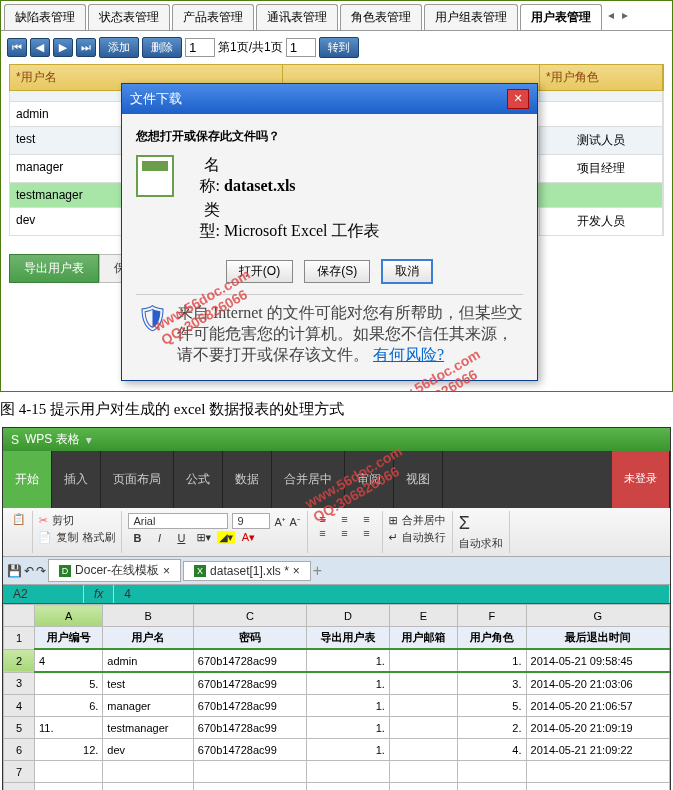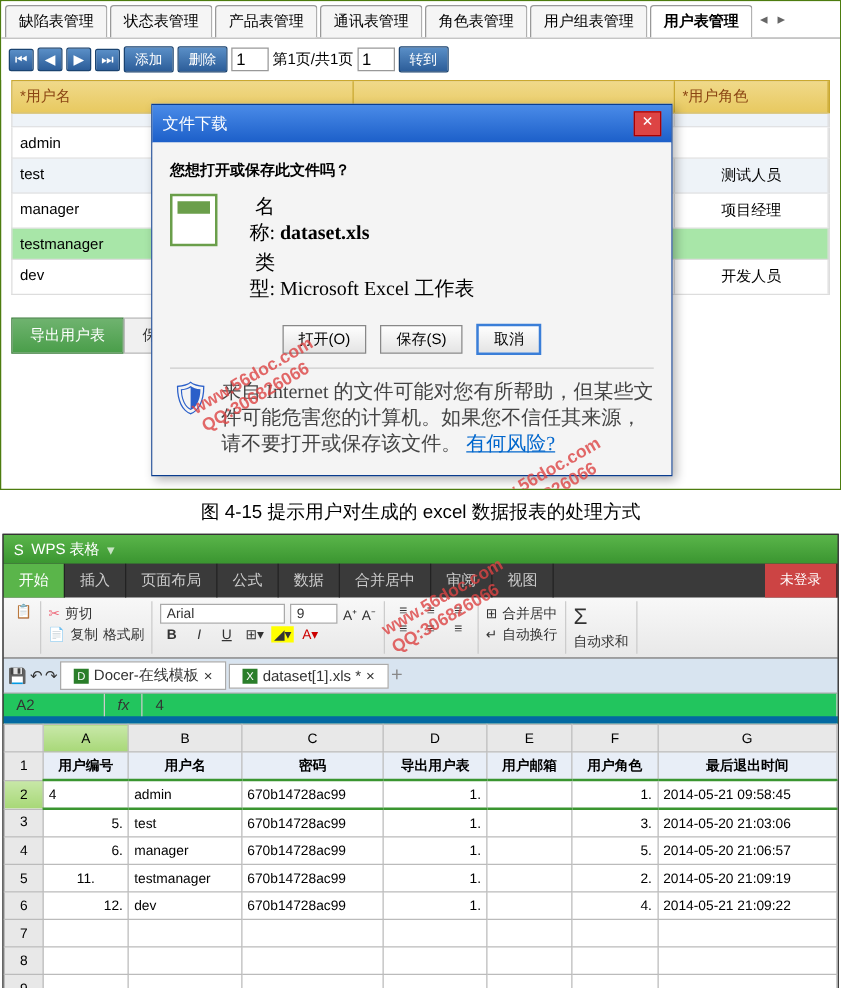--- a/index.html
+++ b/index.html
@@ -36,38 +36,38 @@
 .dlg-fields div{margin-bottom:3px;font-size:16px}
 .dlg-fields span.lbl{display:inline-block;width:36px;text-align:right}
 .dlg-btns{text-align:center;margin-bottom:10px}
 .dlg-btns button{padding:2px 12px;margin:0 4px;border:1px solid #888;background:linear-gradient(#fefefe,#e4e4e4);font-size:12px}
 .dlg-btns button.def{border:2px solid #3a7ed8}
 .dlg-warn{display:flex;gap:8px;border-top:1px solid #ccc;padding-top:8px}
 .wicon{color:#2a5fc9;font-size:26px}
 .dlg-warn p{margin:0;font-size:16px;color:#444}
 .dlg-warn a{color:#06c}
 
-.caption{text-align:center;font-family:Liberation Sans, sans-serif;font-size:15px;margin:8px 0}
+.caption{font-family:Liberation Serif, serif;font-size:15px;margin:8px 0}
 
 .wps{border:1px solid #333;background:#3a3a3a;color:#ddd;font-size:12px;margin:2px;position:relative}
 .wps-title{background:linear-gradient(#5ab54a,#3a9530);color:#fff;padding:3px 8px;font-size:12px;display:flex;align-items:center;gap:6px}
 .wps-menu{display:flex;background:#3a3a3a}
-.wps-menu>div{padding:5px 12px;color:#ccc;border-right:1px solid #222}
+.wps-menu>div{padding:20px 12px;color:#ccc;border-right:1px solid #222}
 .wps-menu>div.act{background:#5ab54a;color:#fff}
 .wps-menu .login{margin-left:auto;background:#c44;color:#fff;font-size:11px}
 .ribbon{display:flex;background:linear-gradient(#f8f8f8,#e8e8e8);border-bottom:1px solid #aaa;color:#333;padding:3px}
 .rgroup{border-right:1px solid #ccc;padding:2px 6px;display:flex;flex-direction:column;gap:2px;font-size:11px}
 .rrow{display:flex;align-items:center;gap:4px}
 .scis{color:#e67}
 .rsel{border:1px solid #aaa;background:#fff;padding:1px 4px;color:#333}
 .bbtn{display:inline-block;min-width:14px;text-align:center;padding:0 2px}
 .doctabs{display:flex;background:#d8e4f0;border-bottom:1px solid #aaa;color:#333;padding:2px 4px;gap:2px;align-items:center}
 .doctab{background:#fff;border:1px solid #aaa;padding:2px 10px;display:flex;align-items:center;gap:4px}
 .xic{width:12px;height:12px;background:#2a7e2a;color:#fff;font-size:9px;text-align:center;line-height:12px}
-.fbar{display:flex;background:#22c55e;border-bottom:6px solid #0369a1;color:#333}
+.fbar{display:flex;background:#14b8a6;border-bottom:1px solid #0369a1;color:#333}
 .fcell{border-right:1px solid #ccc;padding:2px 10px}
 .sheet{background:#fff;color:#000}
 .sheet table{border-collapse:collapse;width:100%;font-size:11px}
 .sheet th,.sheet td{border:1px solid #bbb;padding:2px 4px;text-align:left;height:17px}
 .sheet th{background:#e8e8e8;text-align:center;font-weight:normal}
 .sheet th.rh{width:22px}
 .sheet tr.csel td{border-top:2px solid #3a9530;border-bottom:2px solid #3a9530}
 .sheet th.csel{background:linear-gradient(#c8e8a8,#a8d878)}
 .hdr{background:#e8eef7!important;text-align:center!important;font-weight:bold}
 .wm{position:absolute;color:#d44;font-weight:bold;transform:rotate(-30deg);font-size:14px;opacity:0.8;pointer-events:none}
@@ -316,21 +316,21 @@
     <td style="text-align:right">6.</td>
             <td>manager</td>
             <td>670b14728ac99</td>
             <td style="text-align:right">1.</td>
             <td></td>
             <td style="text-align:right">5.</td>
             <td>2014-05-20 21:06:57</td>
           </tr>
    <tr>
             <th class="rh">5</th>
-    <td style="text-align:center">11.</td>
+    <td style="text-align:left">11.</td>
             <td>testmanager</td>
             <td>670b14728ac99</td>
             <td style="text-align:right">1.</td>
             <td></td>
             <td style="text-align:right">2.</td>
             <td>2014-05-20 21:09:19</td>
           </tr>
    <tr>
             <th class="rh">6</th>
     <td style="text-align:right">12.</td>

